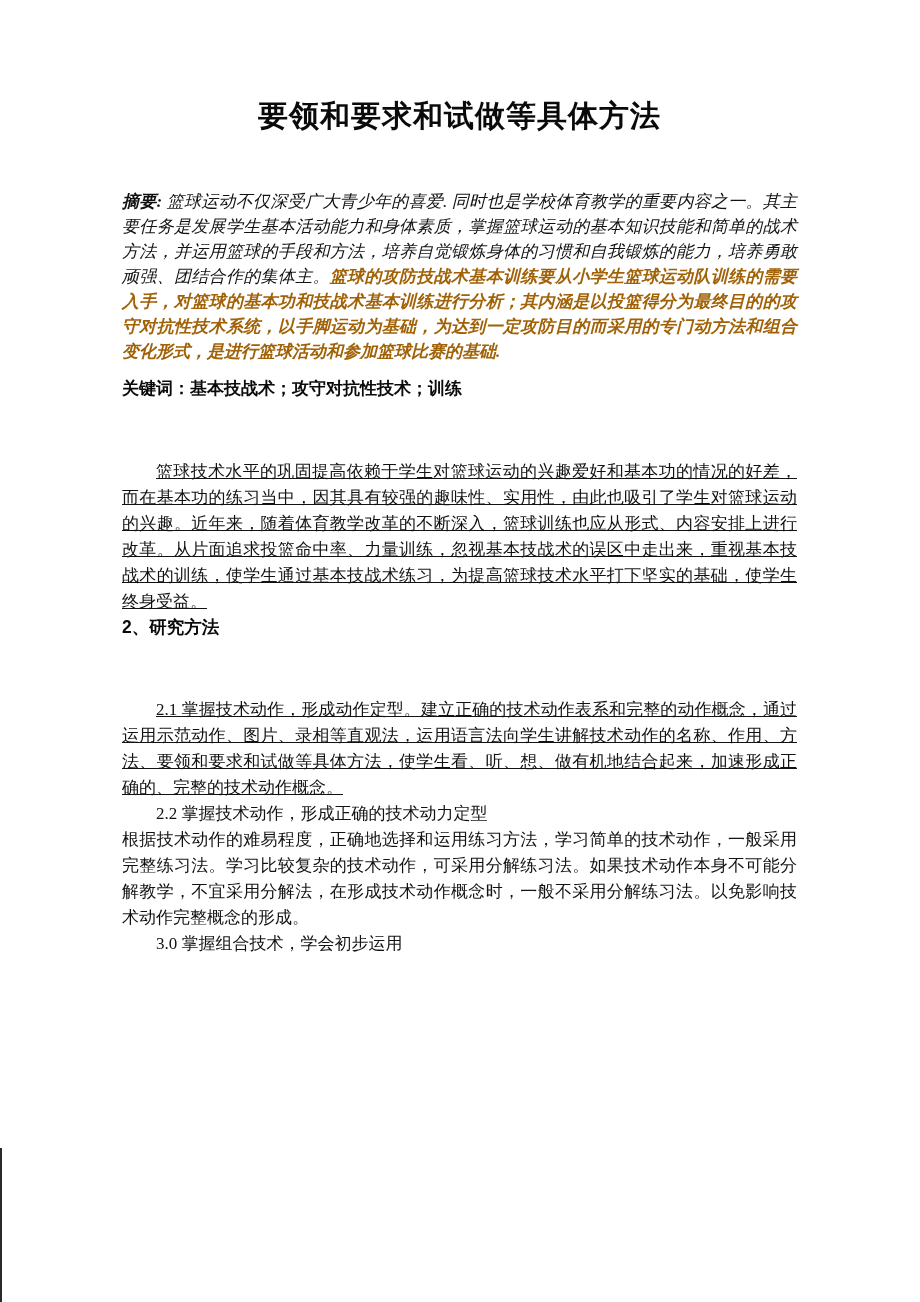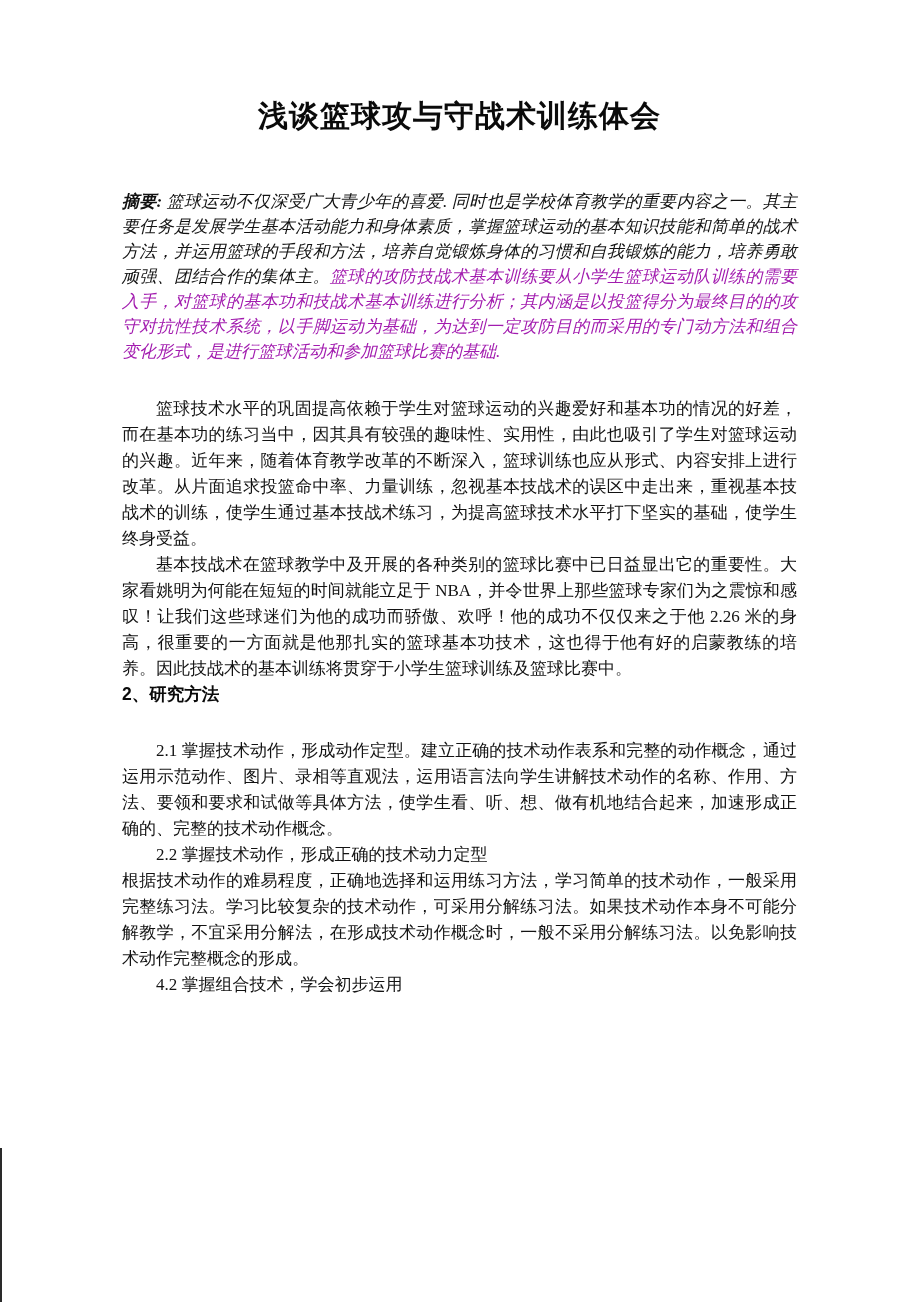--- a/index.html
+++ b/index.html
@@ -34,21 +34,22 @@
     line-height: 25px;
     font-style: italic;
     text-align: justify;
   }
   .abstract .abstract-label {
     font-weight: bold;
     font-style: italic;
     font-family: Liberation Serif, serif;
   }
   .abstract .highlight {
-    color: #a21caf;
+    color: #a16207;
+    font-weight: bold;
   }
   .keywords {
     margin: 12px 0 0 0;
     font-size: 17px;
     line-height: 25px;
     font-weight: bold;
     font-family: "Liberation Sans", "DejaVu Sans", sans-serif;
     color: #0a0a0a;
   }
   .section-heading {
@@ -62,53 +63,53 @@
   .heading-2 { }
   .body-para {
     margin: 0;
     font-size: 17px;
     line-height: 26px;
     text-align: justify;
     color: #121212;
   }
   .indent { text-indent: 2em; }
   .no-indent { text-indent: 0; }
-  .para-gap-large { margin-top: 32px; }
+  .para-gap-large { margin-top: 58px; text-decoration: underline; }
   .page-edge-line {
     position: absolute;
     left: 0;
     bottom: 0;
     width: 2px;
     height: 154px;
     background: #2a2a2a;
   }
 </style>
 </head>
 <body>
 
 <div class="page">
   <div class="content">
 
-    <h1 class="doc-title">浅谈篮球攻与守战术训练体会</h1>
+    <h1 class="doc-title">要领和要求和试做等具体方法</h1>
 
     <p class="abstract"><span class="abstract-label">摘要:</span><span> 篮球运动不仅深受广大青少年的喜爱. 同时也是学校体育教学的重要内容之一。其主要任务是发展学生基本活动能力和身体素质，掌握篮球运动的基本知识技能和简单的战术方法，并运用篮球的手段和方法，培养自觉锻炼身体的习惯和自我锻炼的能力，培养勇敢顽强、团结合作的集体主。</span><span class="highlight">篮球的攻防技战术基本训练要从小学生篮球运动队训练的需要入手，对篮球的基本功和技战术基本训练进行分析；其内涵是以投篮得分为最终目的的攻守对抗性技术系统，以手脚运动为基础，为达到一定攻防目的而采用的专门动方法和组合变化形式，是进行篮球活动和参加篮球比赛的基础.</span></p>
 
+    <p class="keywords"><span>关键词：</span><span>基本技战术；攻守对抗性技术；训练</span></p>
 
 
     <p class="body-para indent para-gap-large">篮球技术水平的巩固提高依赖于学生对篮球运动的兴趣爱好和基本功的情况的好差，而在基本功的练习当中，因其具有较强的趣味性、实用性，由此也吸引了学生对篮球运动的兴趣。近年来，随着体育教学改革的不断深入，篮球训练也应从形式、内容安排上进行改革。从片面追求投篮命中率、力量训练，忽视基本技战术的误区中走出来，重视基本技战术的训练，使学生通过基本技战术练习，为提高篮球技术水平打下坚实的基础，使学生终身受益。</p>
 
-    <p class="body-para indent">基本技战术在篮球教学中及开展的各种类别的篮球比赛中已日益显出它的重要性。大家看姚明为何能在短短的时间就能立足于 NBA，并令世界上那些篮球专家们为之震惊和感叹！让我们这些球迷们为他的成功而骄傲、欢呼！他的成功不仅仅来之于他 2.26 米的身高，很重要的一方面就是他那扎实的篮球基本功技术，这也得于他有好的启蒙教练的培养。因此技战术的基本训练将贯穿于小学生篮球训练及篮球比赛中。</p>
 
     <h2 class="section-heading heading-2">2、研究方法</h2>
 
     <p class="body-para indent para-gap-large">2.1 掌握技术动作，形成动作定型。建立正确的技术动作表系和完整的动作概念，通过运用示范动作、图片、录相等直观法，运用语言法向学生讲解技术动作的名称、作用、方法、要领和要求和试做等具体方法，使学生看、听、想、做有机地结合起来，加速形成正确的、完整的技术动作概念。</p>
 
     <p class="body-para indent">2.2 掌握技术动作，形成正确的技术动力定型</p>
 
     <p class="body-para no-indent">根据技术动作的难易程度，正确地选择和运用练习方法，学习简单的技术动作，一般采用完整练习法。学习比较复杂的技术动作，可采用分解练习法。如果技术动作本身不可能分解教学，不宜采用分解法，在形成技术动作概念时，一般不采用分解练习法。以免影响技术动作完整概念的形成。</p>
 
-    <p class="body-para indent">4.2 掌握组合技术，学会初步运用</p>
+    <p class="body-para indent">3.0 掌握组合技术，学会初步运用</p>
 
 
   </div>
 
   <div class="page-edge-line"></div>
 </div>
 
 </body></html>

